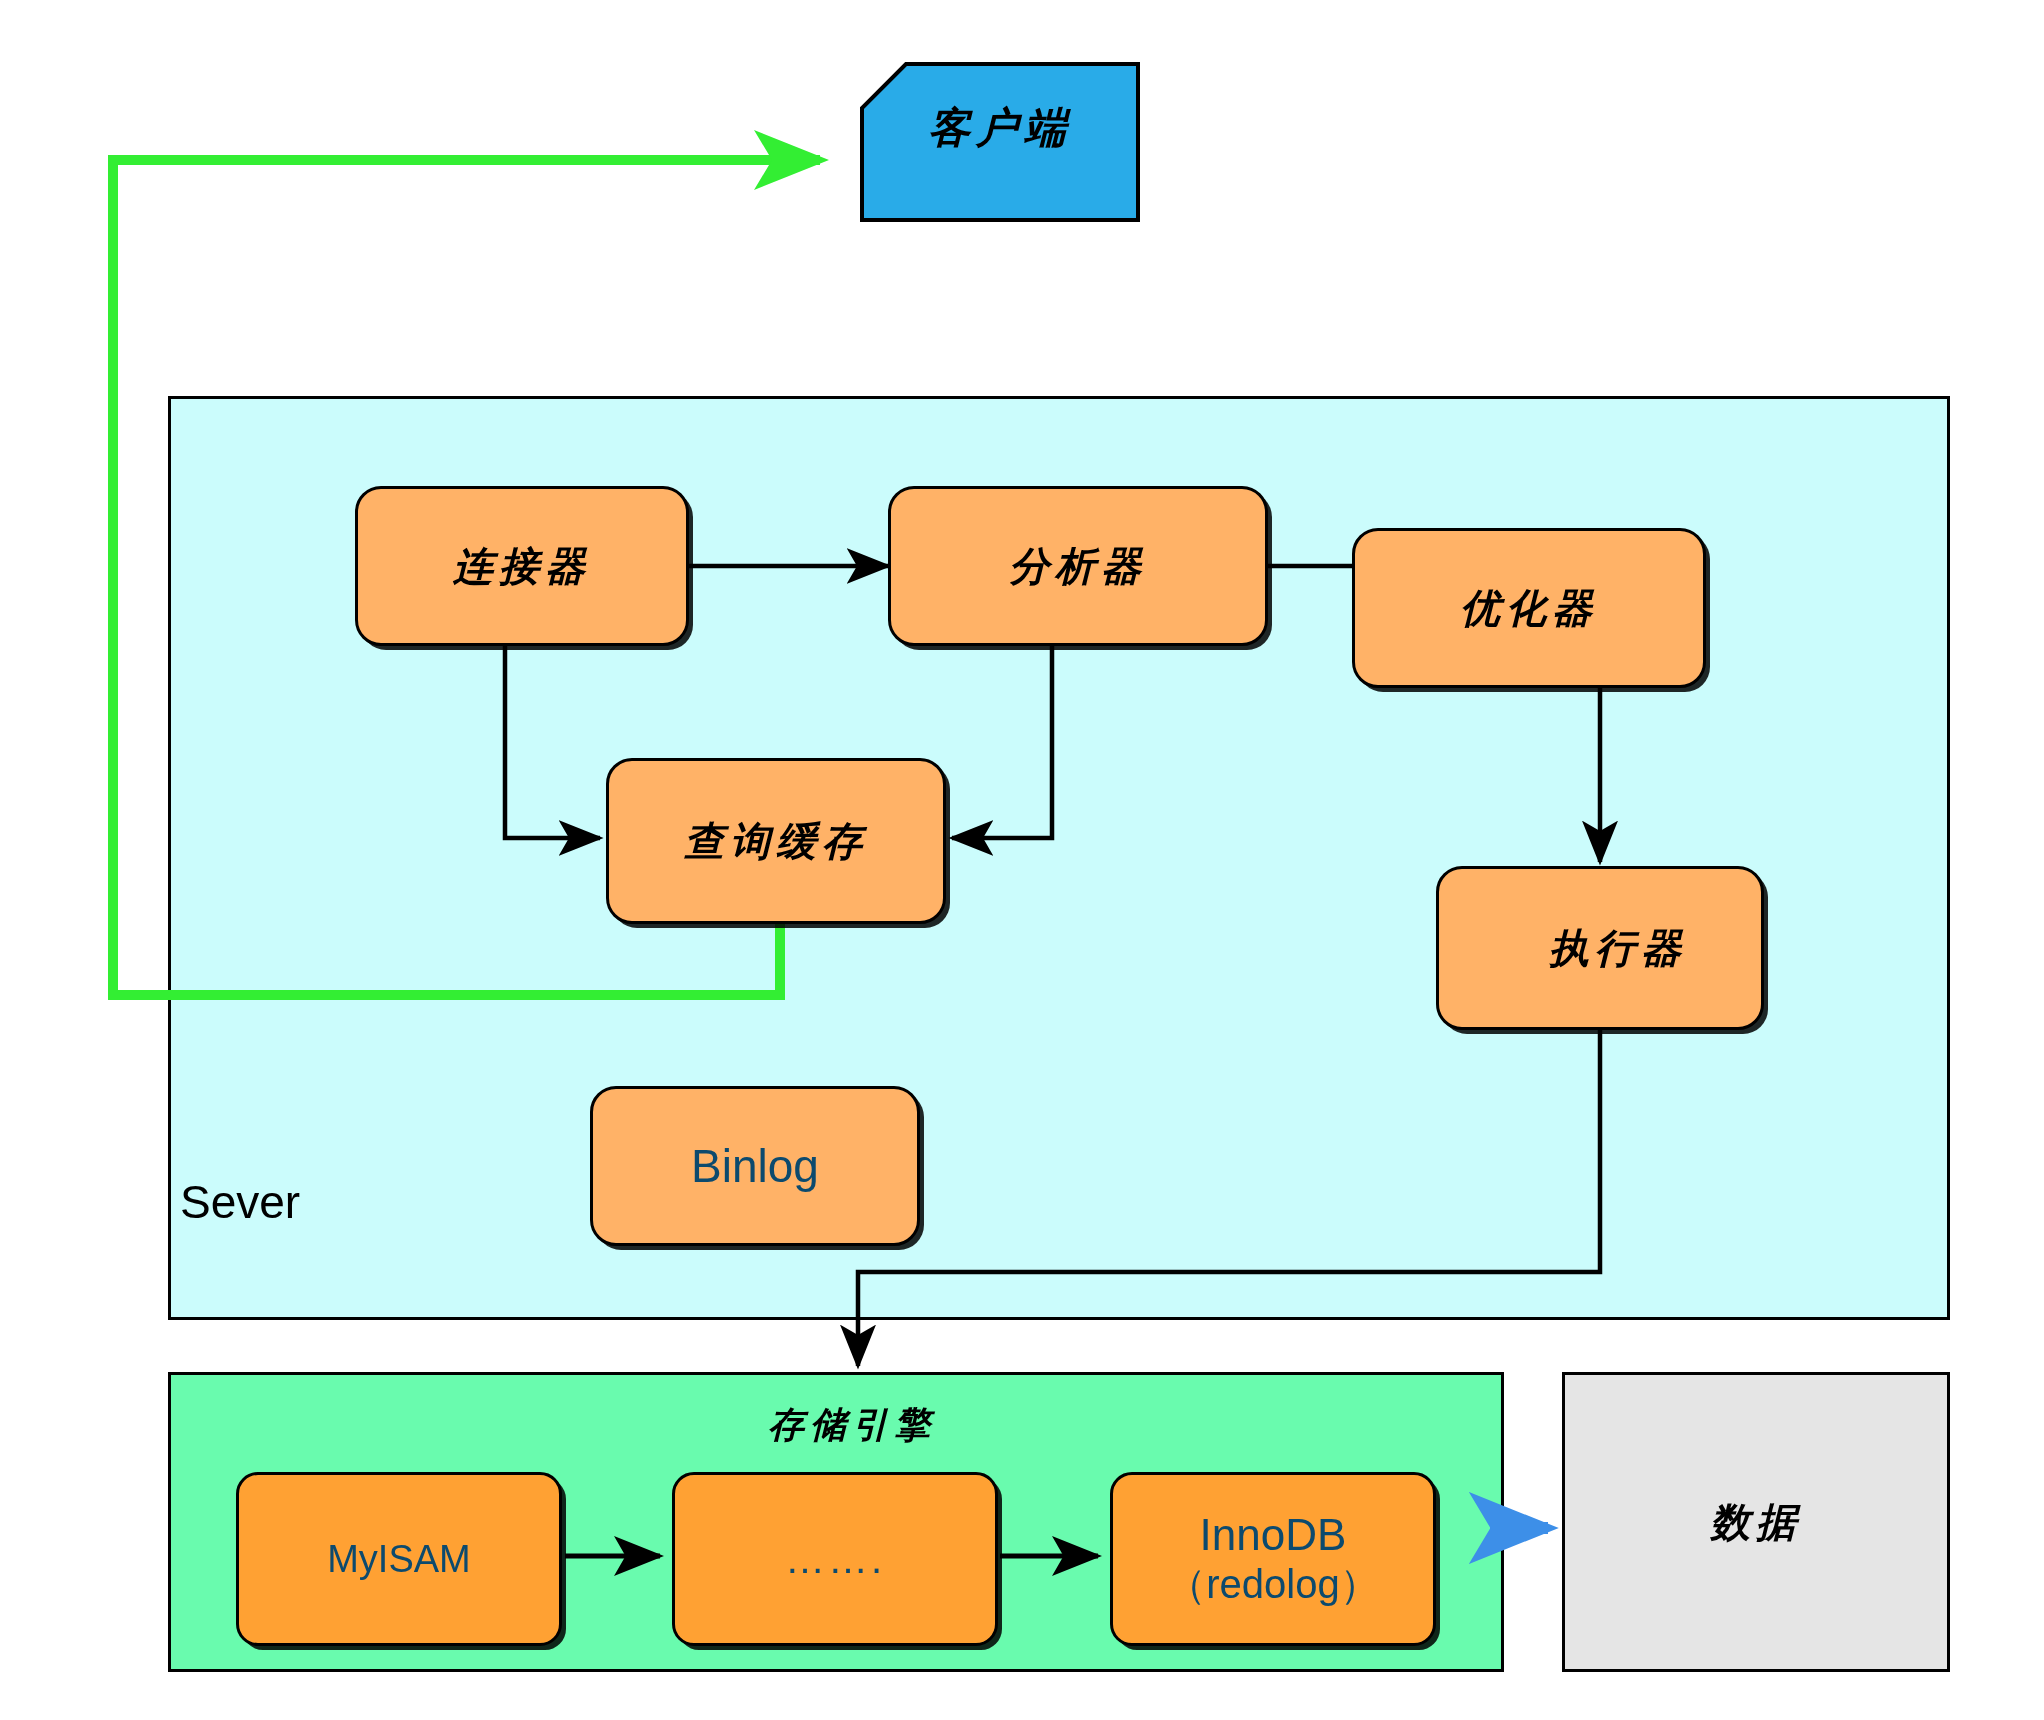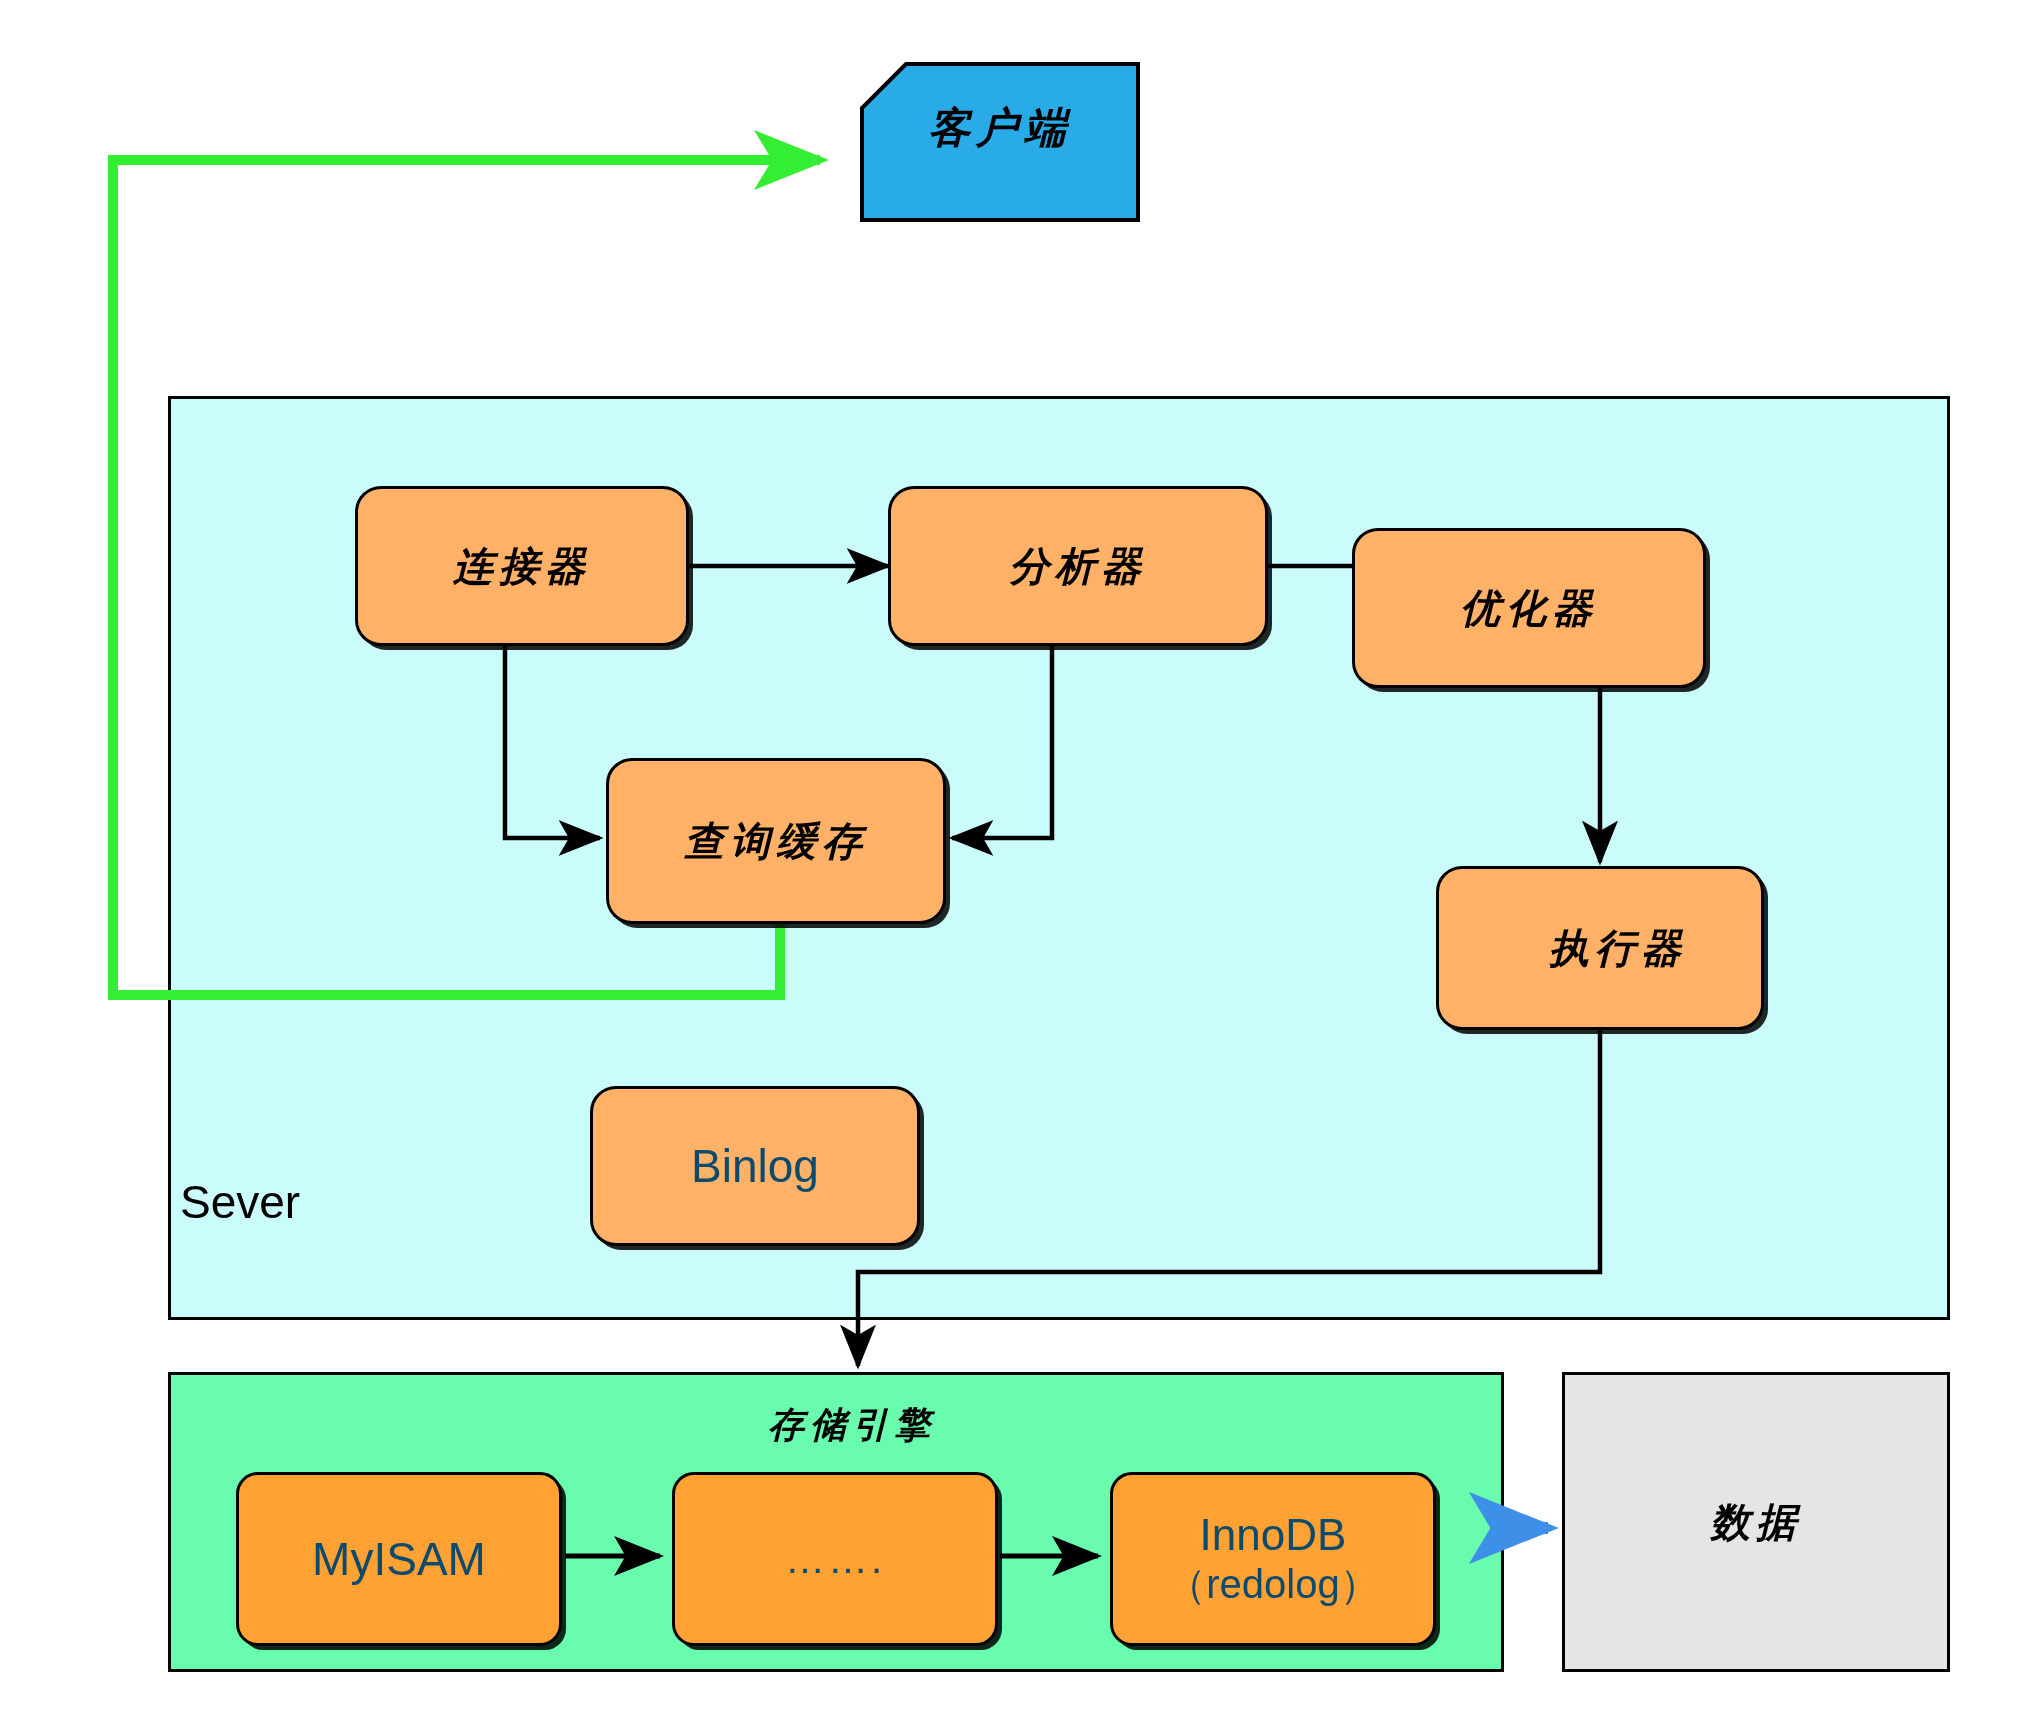--- a/index.html
+++ b/index.html
@@ -104,21 +104,21 @@
 
   <div class="node rbox" style="left:590px;top:1086px;width:330px;height:160px;">
     <span class="lat" style="font-size:46px;">Binlog</span>
   </div>
 
   <div class="node" style="left:168px;top:1390px;width:1336px;height:70px;padding-left:32px;">
     <span class="cjk" style="font-size:36px;">存储引擎</span>
   </div>
 
   <div class="engbox" style="left:236px;top:1472px;width:320px;height:168px;">
-    <span class="lat" style="font-size:46px;">MyISAM</span>
+    <span class="lat" style="font-size:38px;">MyISAM</span>
   </div>
 
   <div class="engbox" style="left:672px;top:1472px;width:320px;height:168px;">
     <span class="lat" style="font-size:40px;letter-spacing:3px;">…….</span>
   </div>
 
   <div class="engbox" style="left:1110px;top:1472px;width:320px;height:168px;line-height:1.18;">
     <span class="lat" style="font-size:44px;">InnoDB</span>
     <span class="lat" style="font-size:40px;">（redolog）</span>
   </div>

